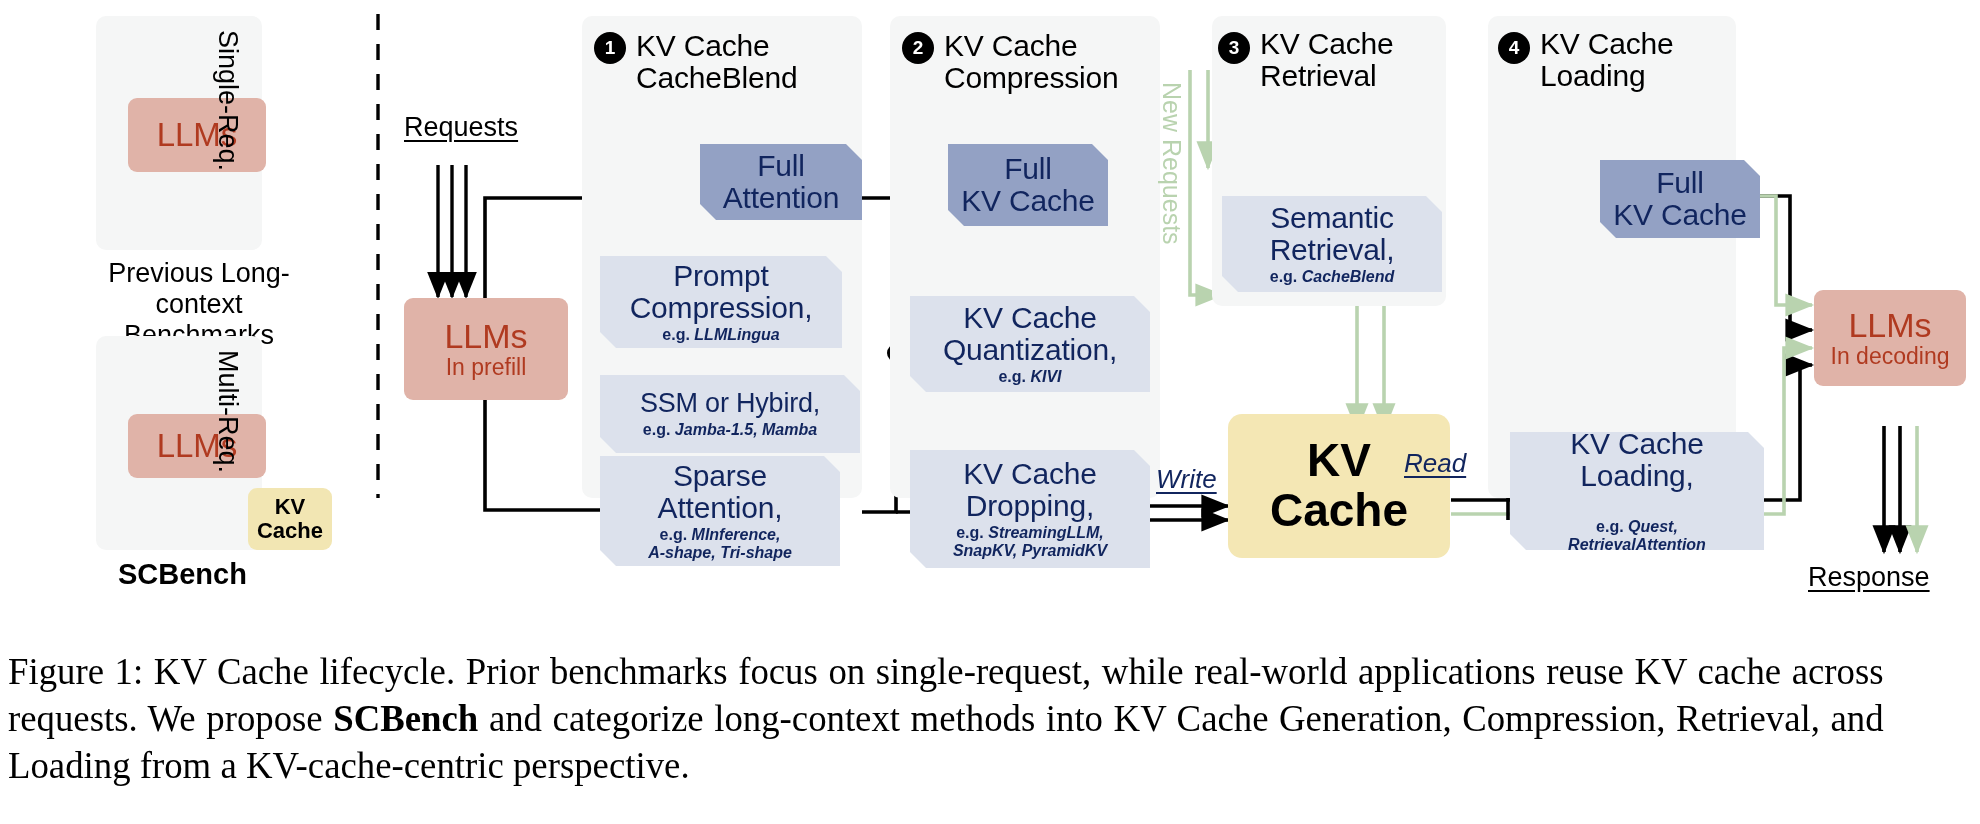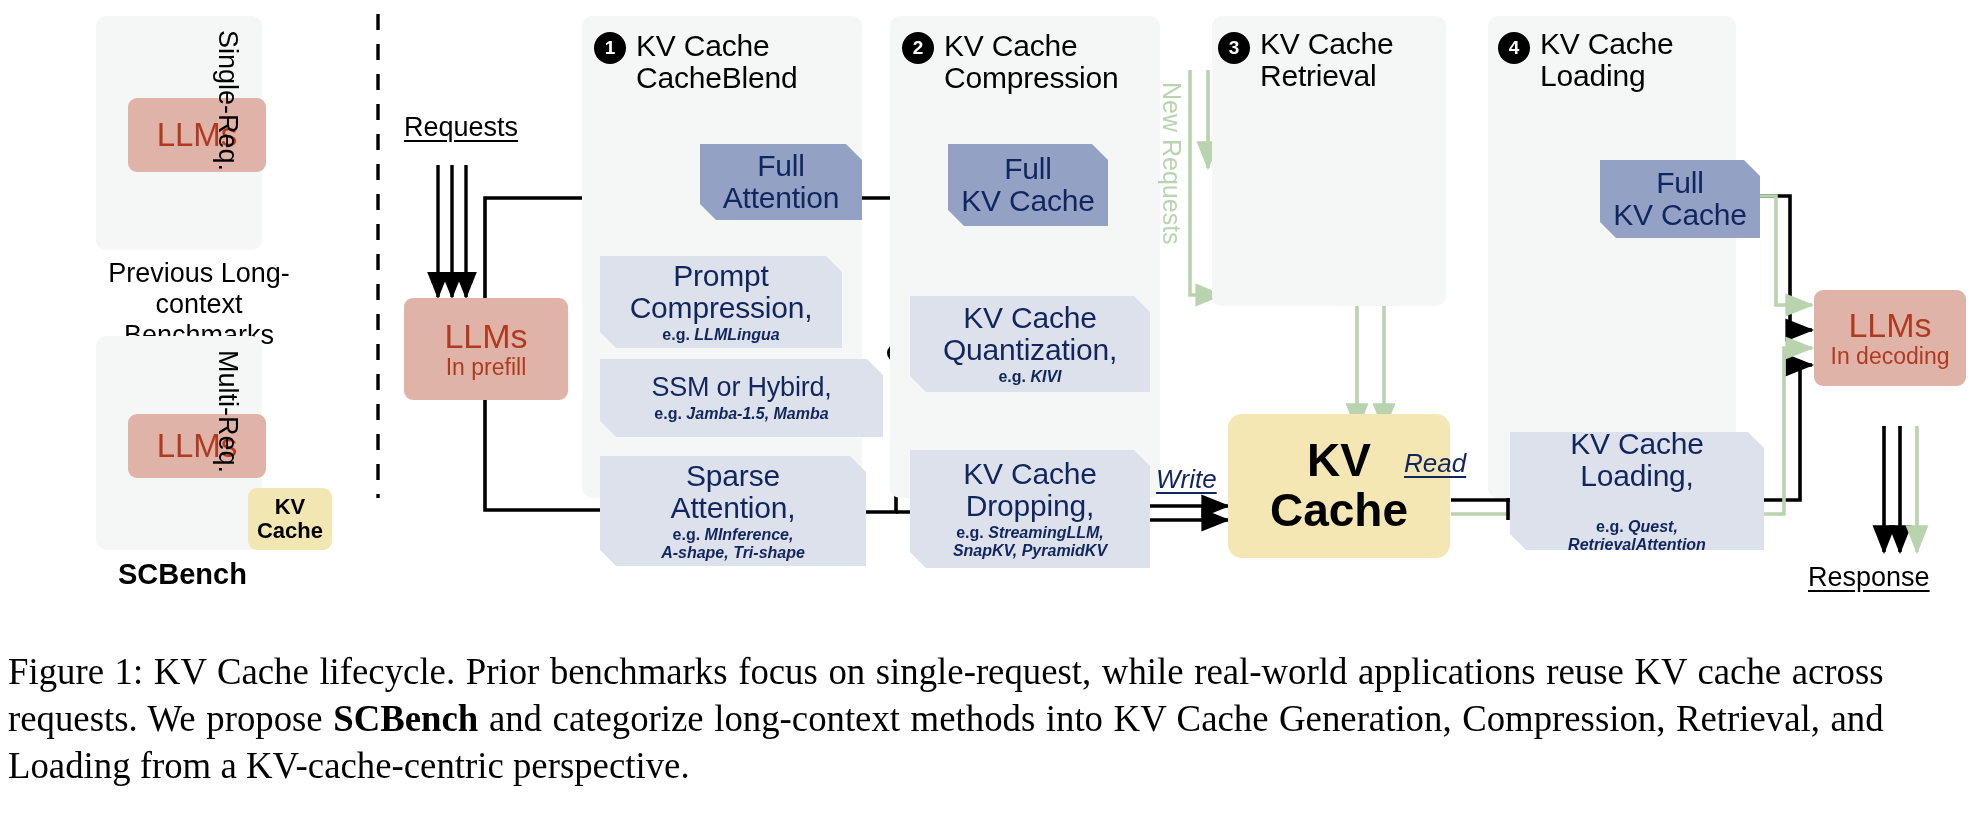--- a/index.html
+++ b/index.html
@@ -274,26 +274,26 @@
     <div class="main">Full</div>
     <div class="main">Attention</div>
   </div>
 
   <div class="chip light" style="left:600px; top:256px; width:242px; height:92px;">
     <div class="main">Prompt</div>
     <div class="main">Compression,</div>
     <div class="eg"><span class="lab">e.g. </span><span>LLMLingua</span></div>
   </div>
 
-  <div class="chip light" style="left:600px; top:359px; width:283px; height:78px;">
+  <div class="chip light" style="left:600px; top:375px; width:260px; height:78px;">
     <div class="main small">SSM or Hybird,</div>
     <div class="eg"><span class="lab">e.g. </span><span>Jamba-1.5, Mamba</span></div>
   </div>
 
-  <div class="chip light" style="left:600px; top:456px; width:266px; height:110px;">
+  <div class="chip light" style="left:600px; top:456px; width:240px; height:110px;">
     <div class="main">Sparse</div>
     <div class="main">Attention,</div>
     <div class="eg" style="white-space:pre-line;"><span class="lab">e.g. </span><span>MInference,
 A-shape, Tri-shape</span></div>
   </div>
 
   <div class="panel" style="left:890px; top:16px; width:270px; height:482px;"></div>
   <div class="badge" style="left:902px; top:32px;">2</div>
   <div class="colhead" style="left:944px; top:30px; width:218px;">
     <span>KV Cache</span><br>
@@ -321,20 +321,25 @@
   <div class="vlabel green" style="left:1186px; top:82px; transform:rotate(90deg);">New Requests</div>
 
   <div class="panel" style="left:1212px; top:16px; width:234px; height:290px;"></div>
   <div class="badge" style="left:1218px; top:32px;">3</div>
   <div class="colhead" style="left:1260px; top:28px; width:200px;">
     <span>KV Cache</span><br>
     <span>Retrieval</span>
   </div>
 
 
+  <div class="chip light" style="left:1222px; top:196px; width:220px; height:96px;">
+    <div class="main">Semantic</div>
+    <div class="main">Retrieval,</div>
+    <div class="eg"><span class="lab">e.g. </span><span>CacheBlend</span></div>
+  </div>
 
   <div class="kvbox big" style="left:1228px; top:414px; width:222px; height:144px;">
     <div>KV</div>
     <div>Cache</div>
   </div>
 
   <div class="ulabel blue" style="left:1156px; top:464px;">Write</div>
   <div class="ulabel blue" style="left:1404px; top:448px;">Read</div>
 
   <div class="panel" style="left:1488px; top:16px; width:248px; height:482px;"></div>

